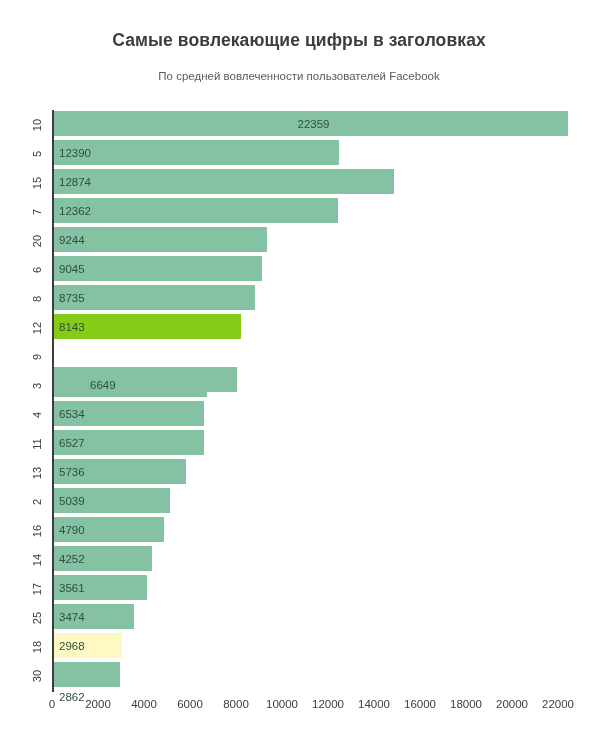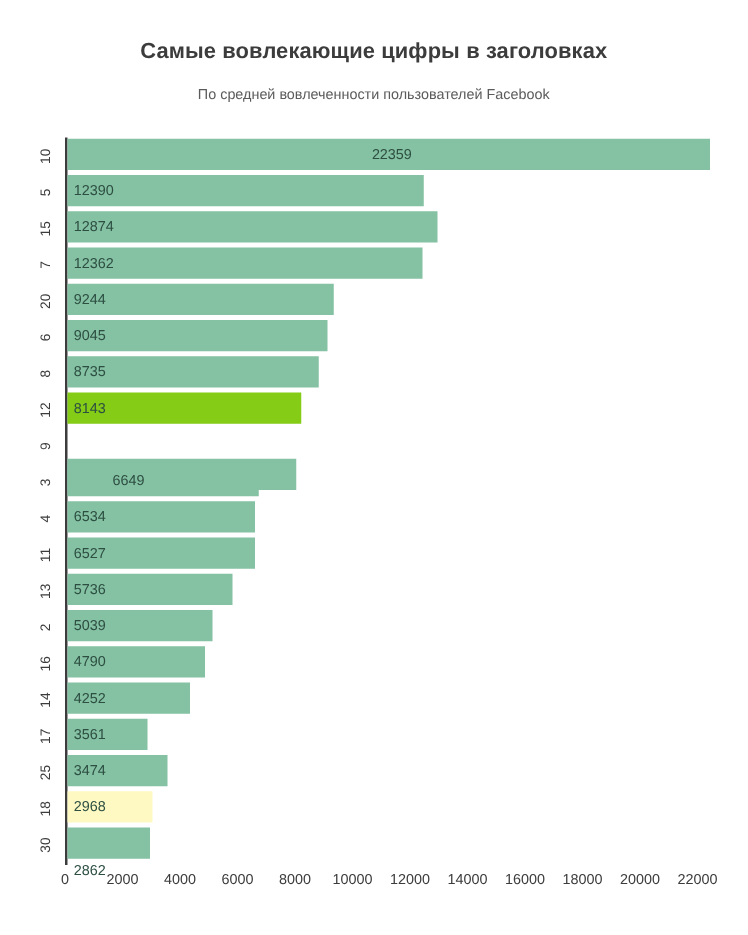--- a/index.html
+++ b/index.html
@@ -149,21 +149,21 @@
           <div class="bar-wrap" style="width: 285px;">
             <div class="bar" style="background: rgb(133, 193, 163); width: 100%;">
               <span class="bar-label" style="color: rgb(45, 79, 66);">12390</span>
             </div>
           </div>
         </div>
         <div class="row">
           <div class="ytick">
             <span>15</span>
           </div>
-          <div class="bar-wrap" style="width: 296px;">
+          <div class="bar-wrap" style="width: 340px;">
             <div class="bar" style="background: rgb(133, 193, 163); width: 100%;">
               <span class="bar-label" style="color: rgb(45, 79, 66);">12874</span>
             </div>
           </div>
         </div>
         <div class="row">
           <div class="ytick">
             <span>7</span>
           </div>
           <div class="bar-wrap" style="width: 284px;">
@@ -289,21 +289,21 @@
           <div class="bar-wrap" style="width: 98px;">
             <div class="bar" style="background: rgb(133, 193, 163); width: 100%;">
               <span class="bar-label" style="color: rgb(45, 79, 66);">4252</span>
             </div>
           </div>
         </div>
         <div class="row">
           <div class="ytick">
             <span>17</span>
           </div>
-          <div class="bar-wrap" style="width: 64px;">
+          <div class="bar-wrap" style="width: 93px;">
             <div class="bar" style="background: rgb(133, 193, 163); width: 100%;">
               <span class="bar-label" style="color: rgb(45, 79, 66);">3561</span>
             </div>
           </div>
         </div>
         <div class="row">
           <div class="ytick">
             <span>25</span>
           </div>
           <div class="bar-wrap" style="width: 80px;">

